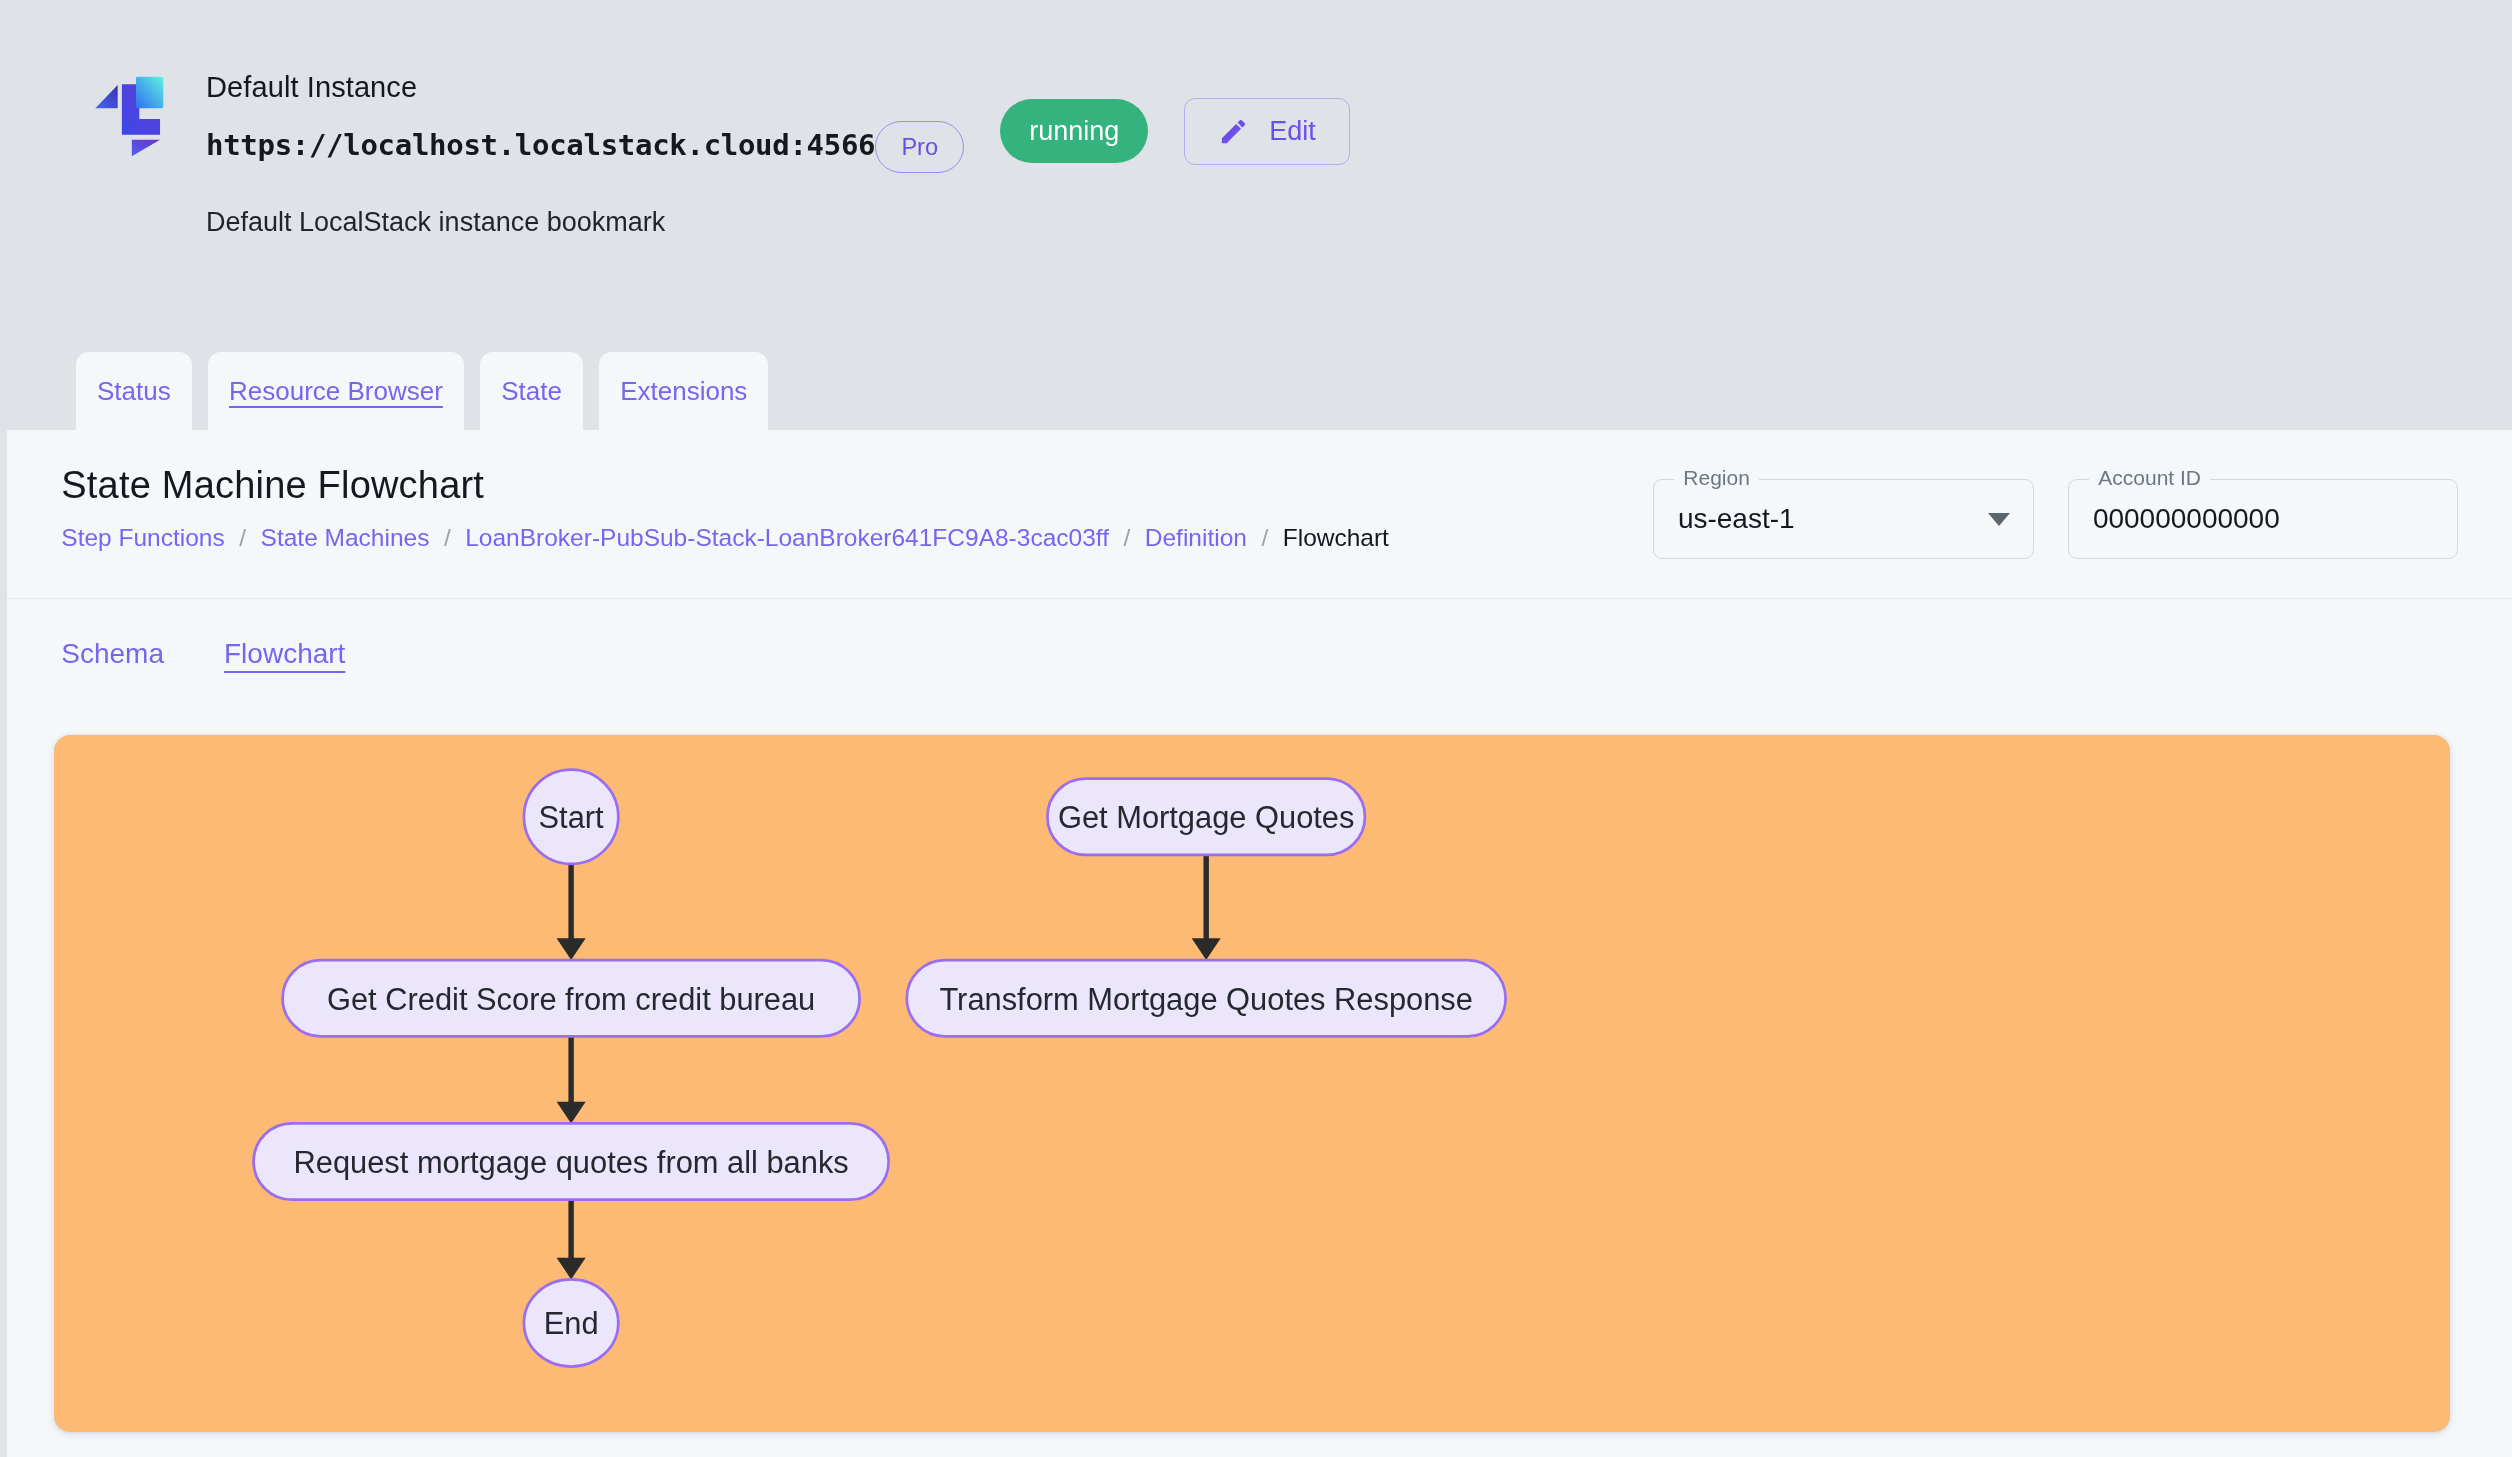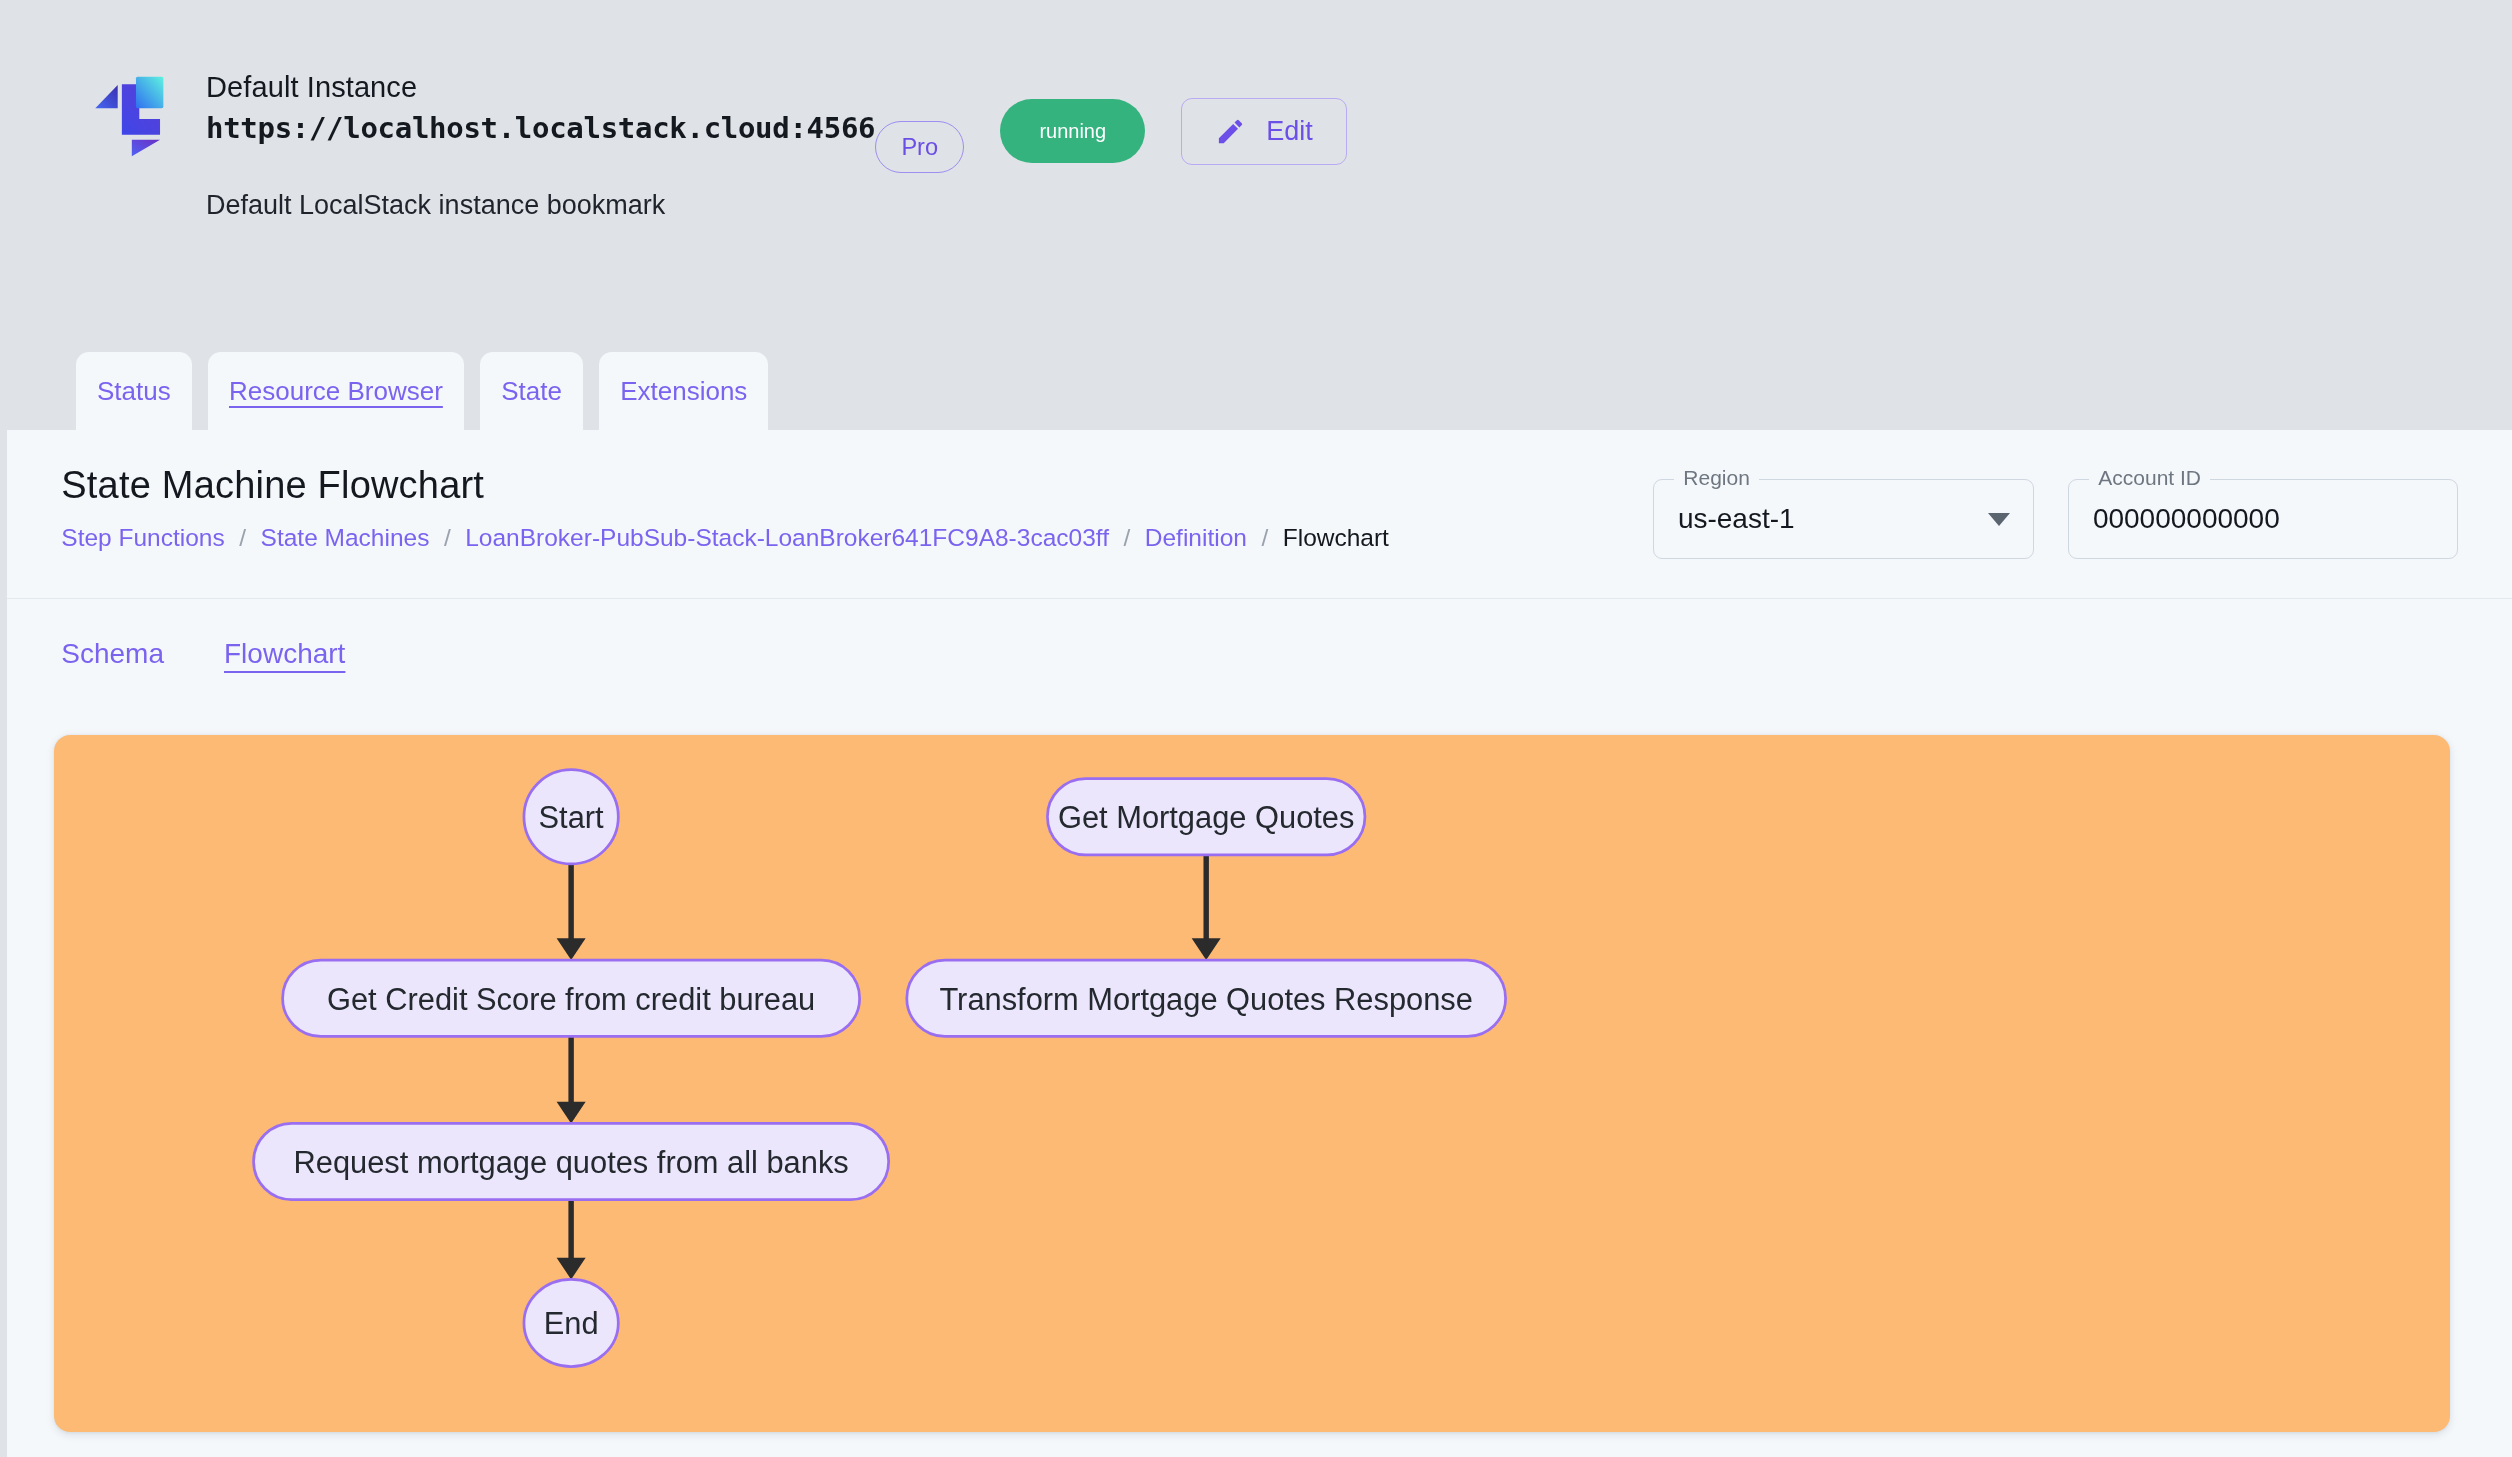--- a/index.html
+++ b/index.html
@@ -57,21 +57,21 @@
     letter-spacing: 0.1px;
   }
 
   .instance-url {
     font-family: "DejaVu Sans Mono", "Liberation Mono", monospace;
     font-size: 29px;
     font-weight: 700;
     line-height: 1.34;
     color: #14181f;
     letter-spacing: -0.3px;
-    margin-top: 3px;
+    margin-top: 20px;
   }
 
   .instance-desc {
     margin-top: 40px;
     font-size: 27px;
     line-height: 1.3;
     color: #1f232b;
   }
 
   .instance-right {
@@ -96,21 +96,21 @@
     cursor: pointer;
     margin-top: 32px;
   }
 
   .chip-running {
     min-width: 145px;
     height: 64px;
     border-radius: 32px;
     background: #35b37e;
     color: #ffffff;
-    font-size: 20px;
+    font-size: 27px;
     display: flex;
     align-items: center;
     justify-content: center;
     padding: 0 29px;
     cursor: pointer;
     border: none;
   }
 
   .btn-edit {
     height: 67px;

